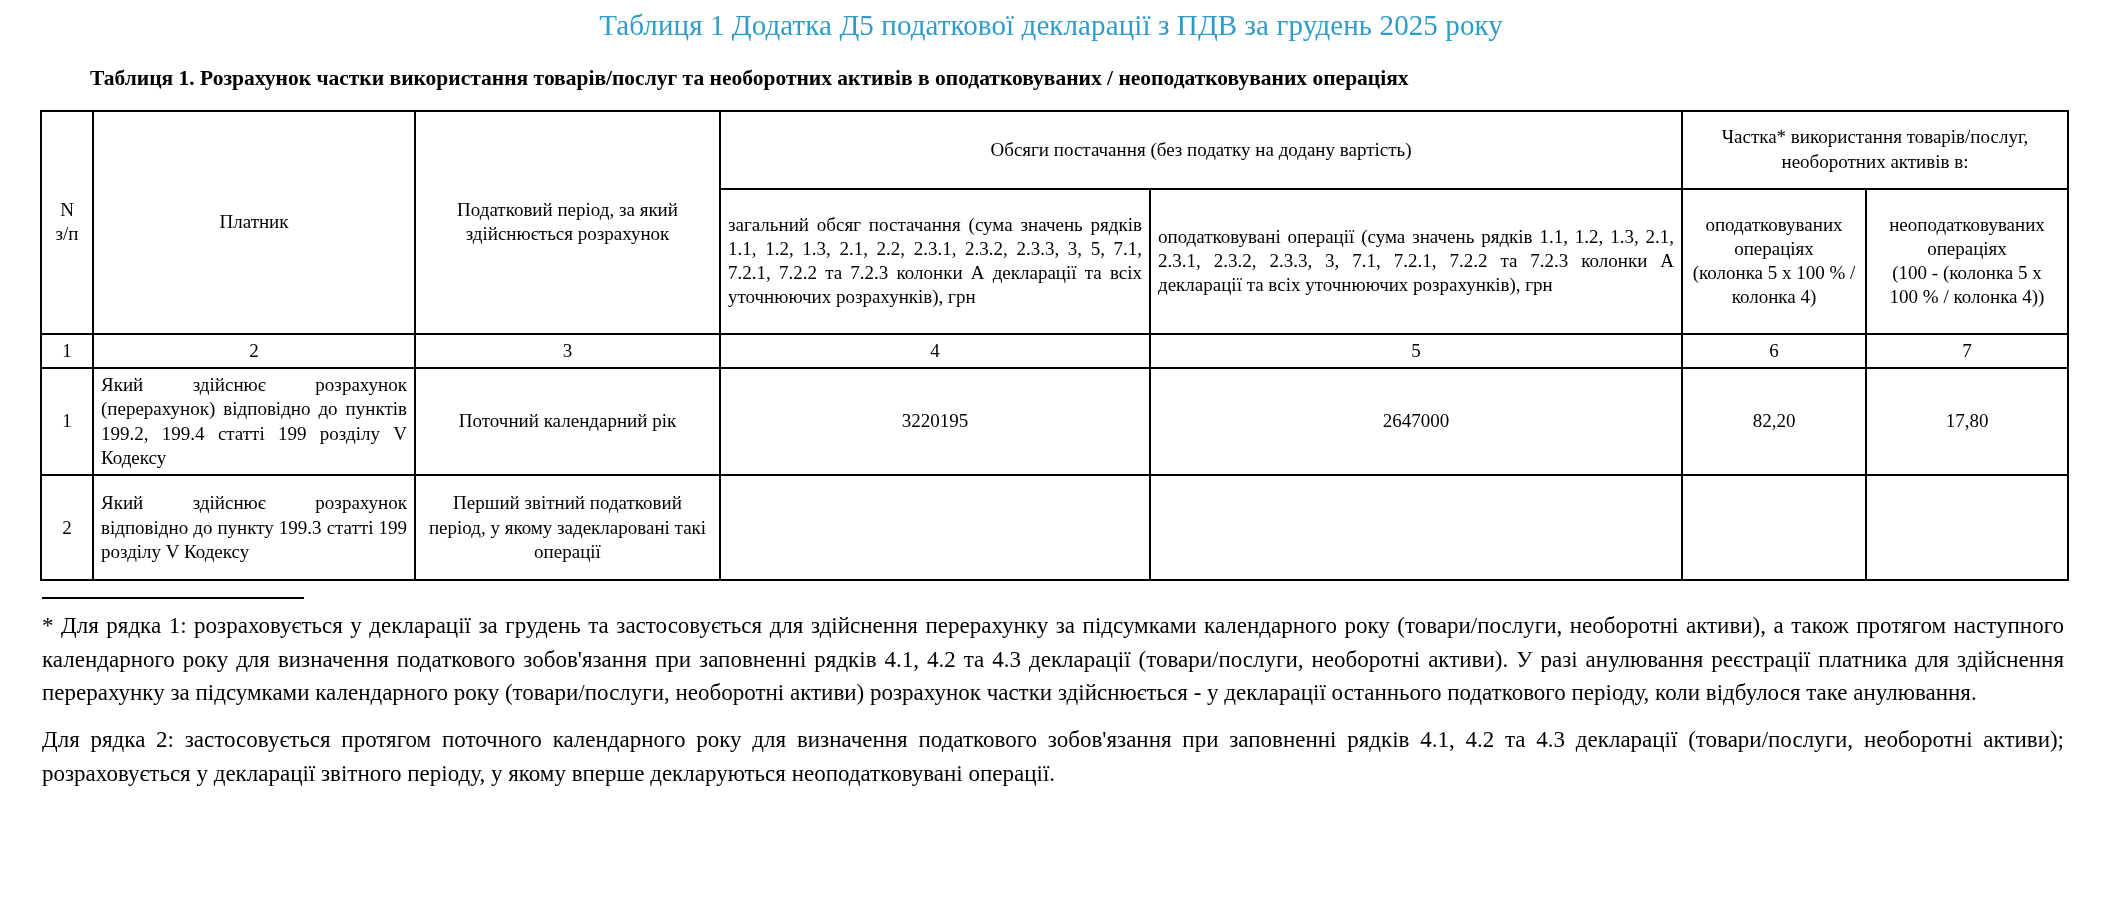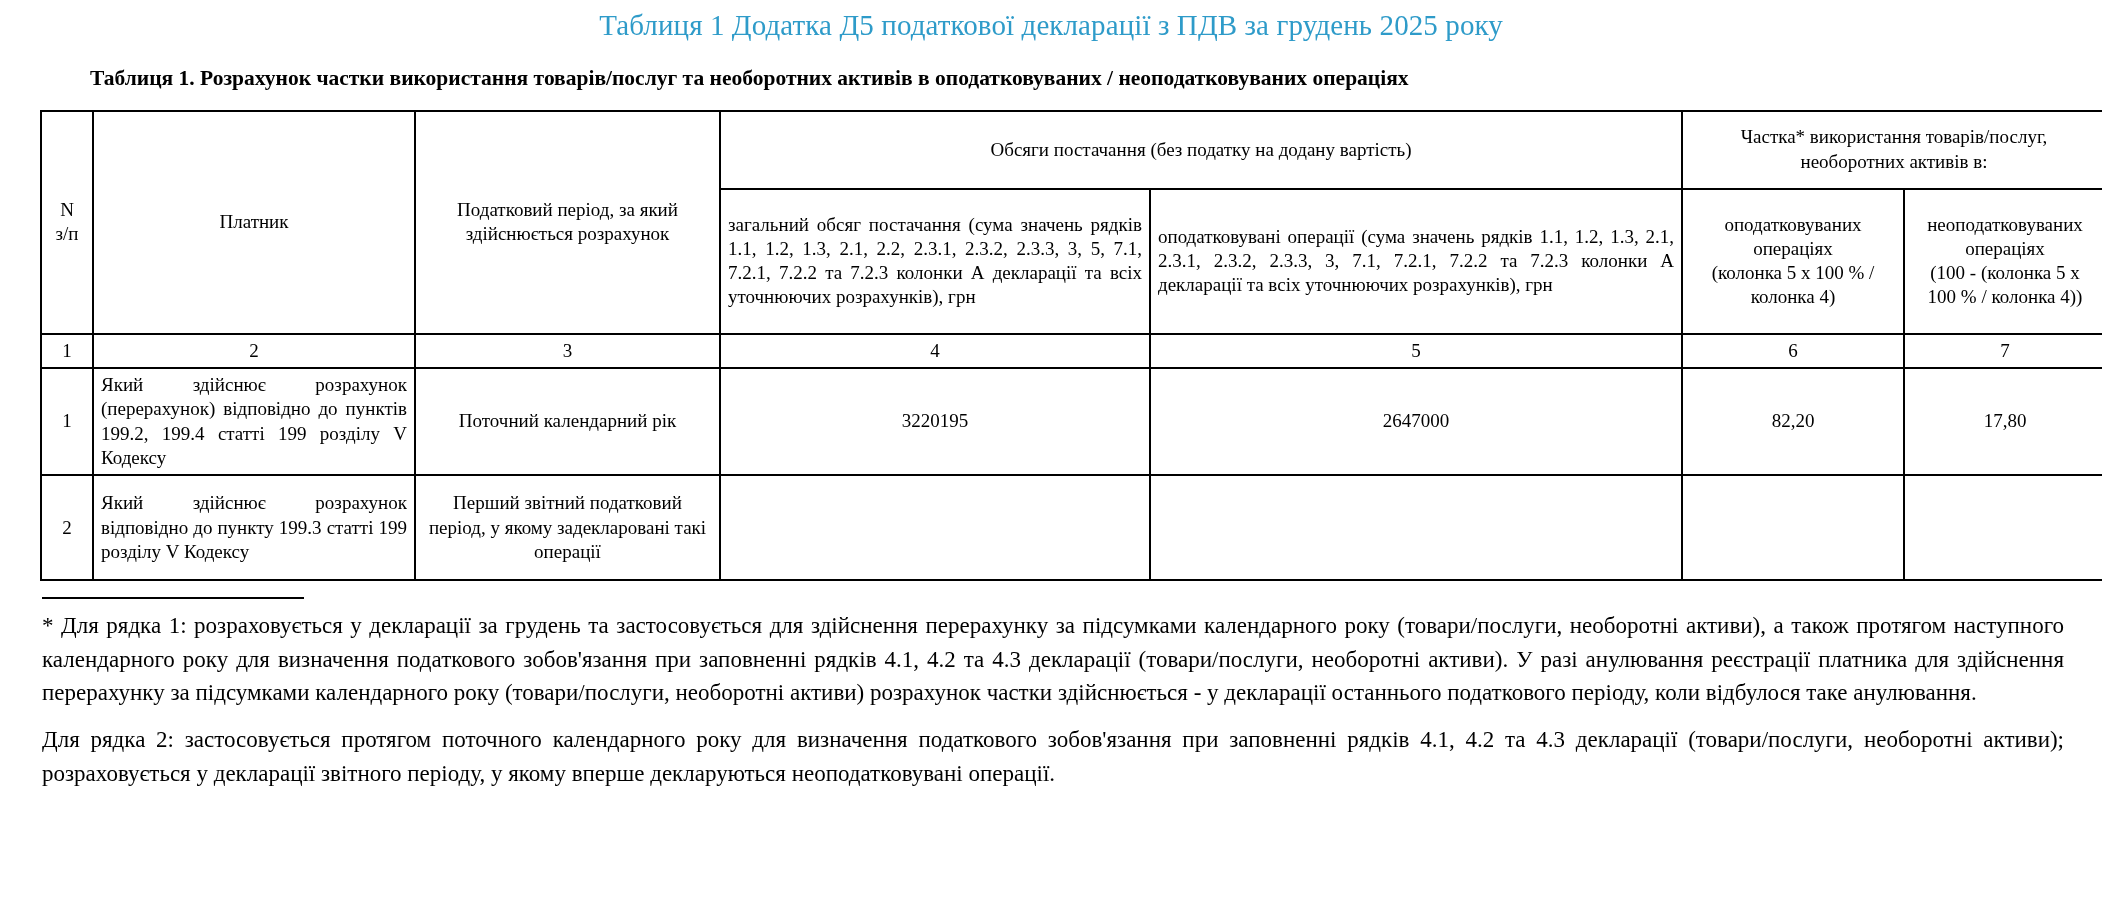--- a/index.html
+++ b/index.html
@@ -53,21 +53,21 @@
     border: 2px solid #000000;
     padding: 4px 7px;
     vertical-align: middle;
     box-sizing: border-box;
   }
   .c-num    { width: 52px;  text-align: center; }
   .c-payer  { width: 322px; }
   .c-period { width: 305px; text-align: center; margin-left: 23px; }
   .c-col4   { width: 430px; }
   .c-col5   { width: 532px; }
-  .c-col6   { width: 222px; text-align: center; }
+  .c-col6   { width: 184px; text-align: center; }
   .c-col7   { width: 202px; text-align: center; }
 
   .just {
     text-align: justify;
     text-align-last: left;
     hyphens: none;
   }
   .ctr { text-align: center; }
   .top-head { vertical-align: middle; }
   .hdr-group { text-align: center; vertical-align: middle; }

